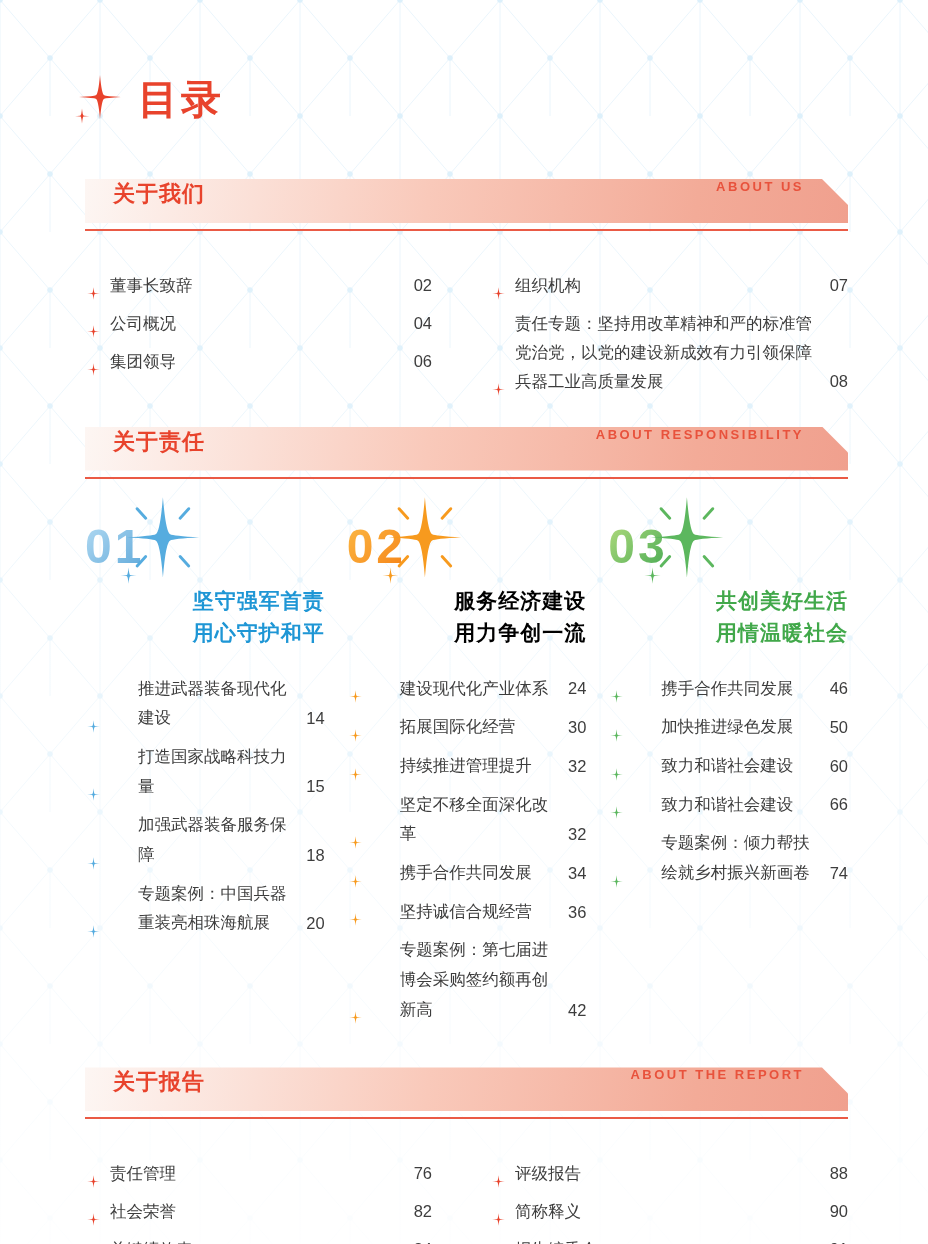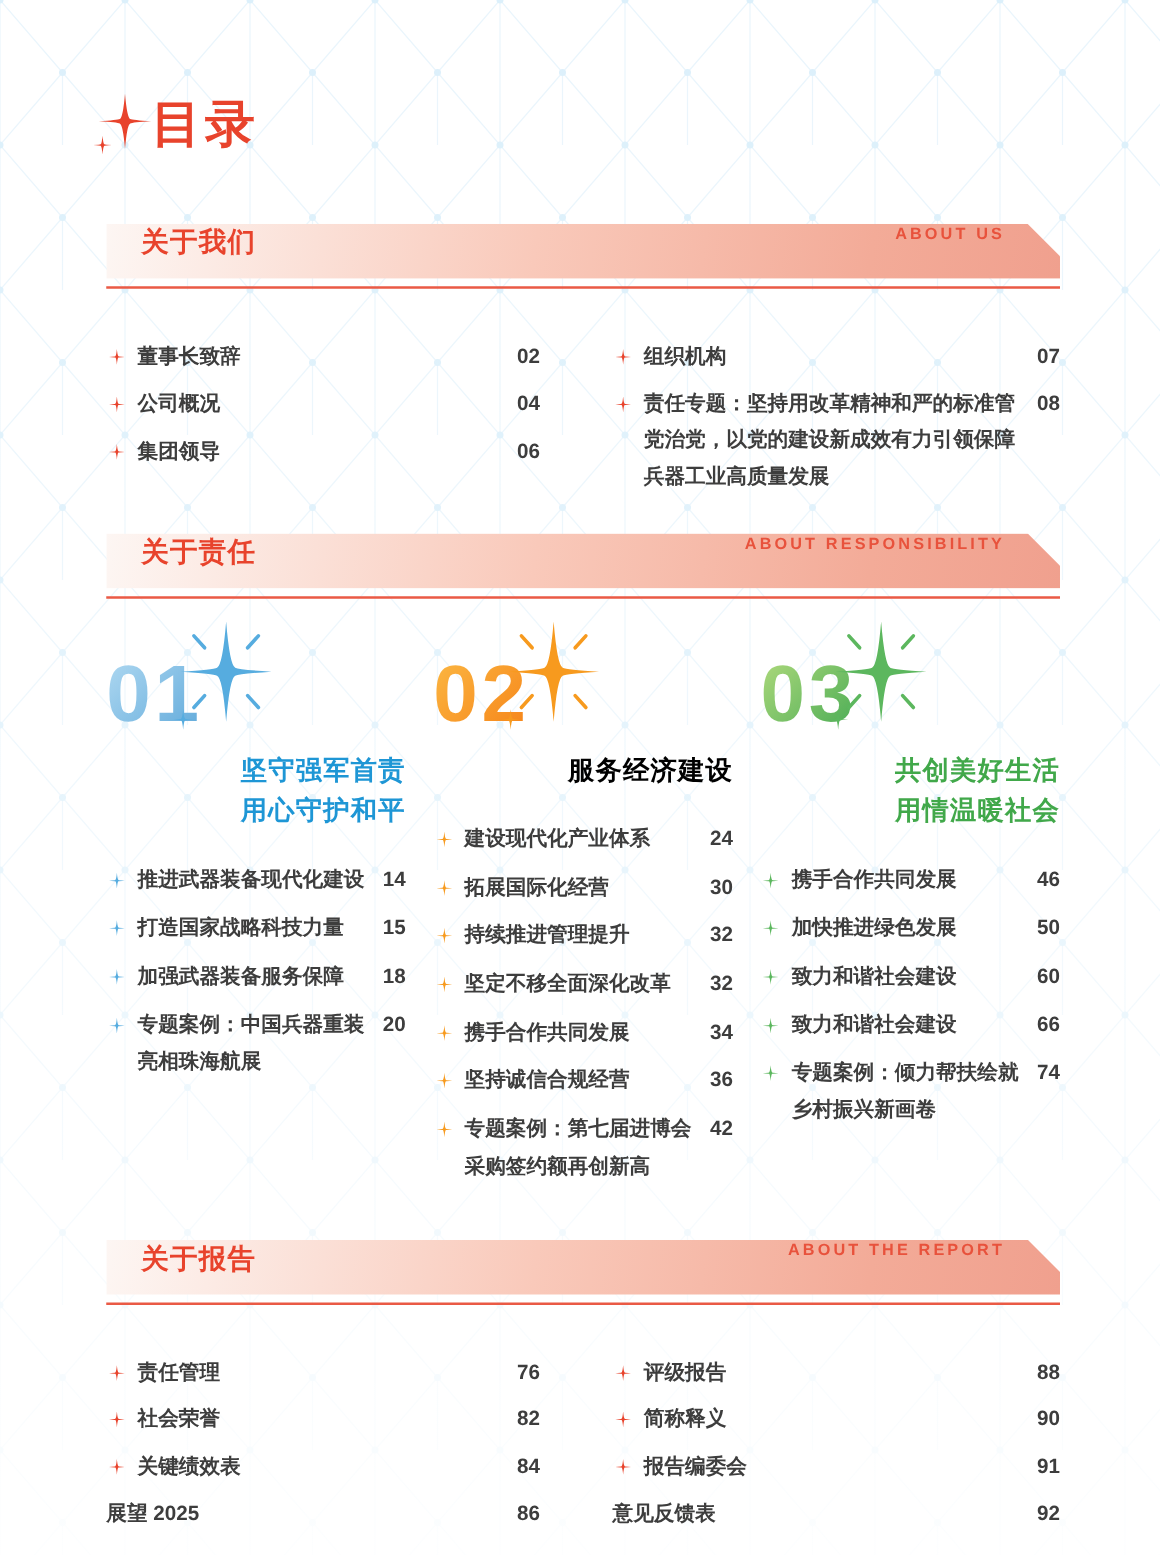--- a/index.html
+++ b/index.html
@@ -16,56 +16,56 @@
     position:absolute; inset:0; z-index:0;
     background:linear-gradient(180deg,
       rgba(255,255,255,0) 0%,
       rgba(255,255,255,0.18) 40%,
       rgba(255,255,255,0.60) 78%,
       rgba(255,255,255,0.90) 100%);
   }
   .content { position:relative; z-index:1; padding:72px 80px 0 85px; }
 
   
-  .doc-title-row { display:flex; align-items:center; gap:0; margin-left:-10px; margin-bottom:52px; }
+  .doc-title-row { display:flex; align-items:center; gap:17px; margin-left:-10px; margin-bottom:52px; }
   .title-sparkle { width:46px; height:50px; color:#e8432c; flex:0 0 auto; }
   .doc-title { font-size:40px; font-weight:900; color:#e8432c; letter-spacing:3px; }
 
   
   .banner {
     height:44px;
     background:linear-gradient(98deg,#fdf6f3 0%,#f9c9ba 45%,#f3ab98 80%,#f0a08e 100%);
     clip-path:polygon(0 0, calc(100% - 26px) 0, 100% 26px, 100% 100%, 0 100%);
     display:flex; align-items:flex-start; justify-content:space-between;
     padding:0 44px 0 28px;
   }
   .banner-title { font-size:22px; font-weight:800; color:#e8432c; letter-spacing:1px; }
   .banner-en { font-size:13px; font-weight:700; color:#e8523c; letter-spacing:2.5px; }
   .banner-line { height:2px; background:#ea5a45; margin-top:6px; }
 
   
-  .toc-item { display:flex; align-items:flex-start; margin-bottom:9px;font-weight:bold; }
+  .toc-item { display:flex; align-items:flex-end; margin-bottom:9px; }
   .bullet { flex:0 0 auto; width:13px; height:13px; margin:8px 10px 0 2px; color:#e8432c; }
   .bullet svg { display:block; width:100%; height:100%; }
   .label { flex:1 1 auto; font-size:16.5px; line-height:1.75; color:#3d3d3d; }
   .pagenum { flex:0 0 auto; font-size:16.5px; line-height:1.75; margin-left:12px; color:#3d3d3d; }
 
   .toc-grid { display:grid; grid-template-columns:347px 1fr; column-gap:58px; padding:40px 0 22px; }
 
   
   .chapters { display:grid; grid-template-columns:repeat(3,1fr); column-gap:22px; padding:24px 0 14px; }
   .ch-num-wrap { position:relative; display:inline-block; margin-top:20px; }
   .ch-num {
-    font-size:64px; font-weight:800; line-height:1; letter-spacing:3px;
+    font-size:48px; font-weight:800; line-height:1; letter-spacing:3px;
     -webkit-background-clip:text; background-clip:text; color:transparent;
   }
   .ch-sparkle { position:absolute; top:-26px; right:-60px; width:86px; height:96px; }
   .ch-title { margin-top:14px; font-size:21px; font-weight:800; line-height:1.55; letter-spacing:1px;text-align:right; }
   .ch-items { margin-top:24px; }
-  .chapter .label { line-height:1.8; }
+  .chapter .label { line-height:1.8;margin-left:28px; }
 
   .ch-0 .ch-num { background-image:linear-gradient(135deg,#abd6f0 10%,#66addc 90%); }
   .ch-0 .ch-title { color:#1e96d5; }
   .ch-0 .bullet, .ch-0 .ch-sparkle { color:#56acdf; }
   .ch-1 .ch-num { background-image:linear-gradient(135deg,#fbb440 10%,#f6871b 90%); }
   .ch-1 .ch-title { color:#000000; }
   .ch-1 .bullet, .ch-1 .ch-sparkle { color:#f79a1e; }
   .ch-2 .ch-num { background-image:linear-gradient(135deg,#a9d77a 10%,#4fae57 90%); }
   .ch-2 .ch-title { color:#41a84a; }
   .ch-2 .bullet, .ch-2 .ch-sparkle { color:#5cb75e; }
@@ -260,20 +260,21 @@
               <line x1="65" y1="22" x2="74" y2="12"></line>
                 <line x1="65" y1="62" x2="74" y2="72"></line>
               <line x1="29" y1="22" x2="20" y2="12"></line>
                 <line x1="29" y1="62" x2="20" y2="72"></line>
             </g>
             <use href="#spark4" fill="currentColor" transform="translate(11,82) scale(0.17)"></use>
           </svg>
         </div>
         <div class="ch-title">
           <div>服务经济建设</div>
+          <div>用力争创一流</div>
         </div>
         <div class="ch-items">
 
             <div class="toc-item">
               <span class="bullet">
                 <svg viewBox="-52 -52 104 104">
                   <use href="#spark4" fill="currentColor"></use>
                 </svg>
               </span>
               <span class="label">建设现代化产业体系</span>

